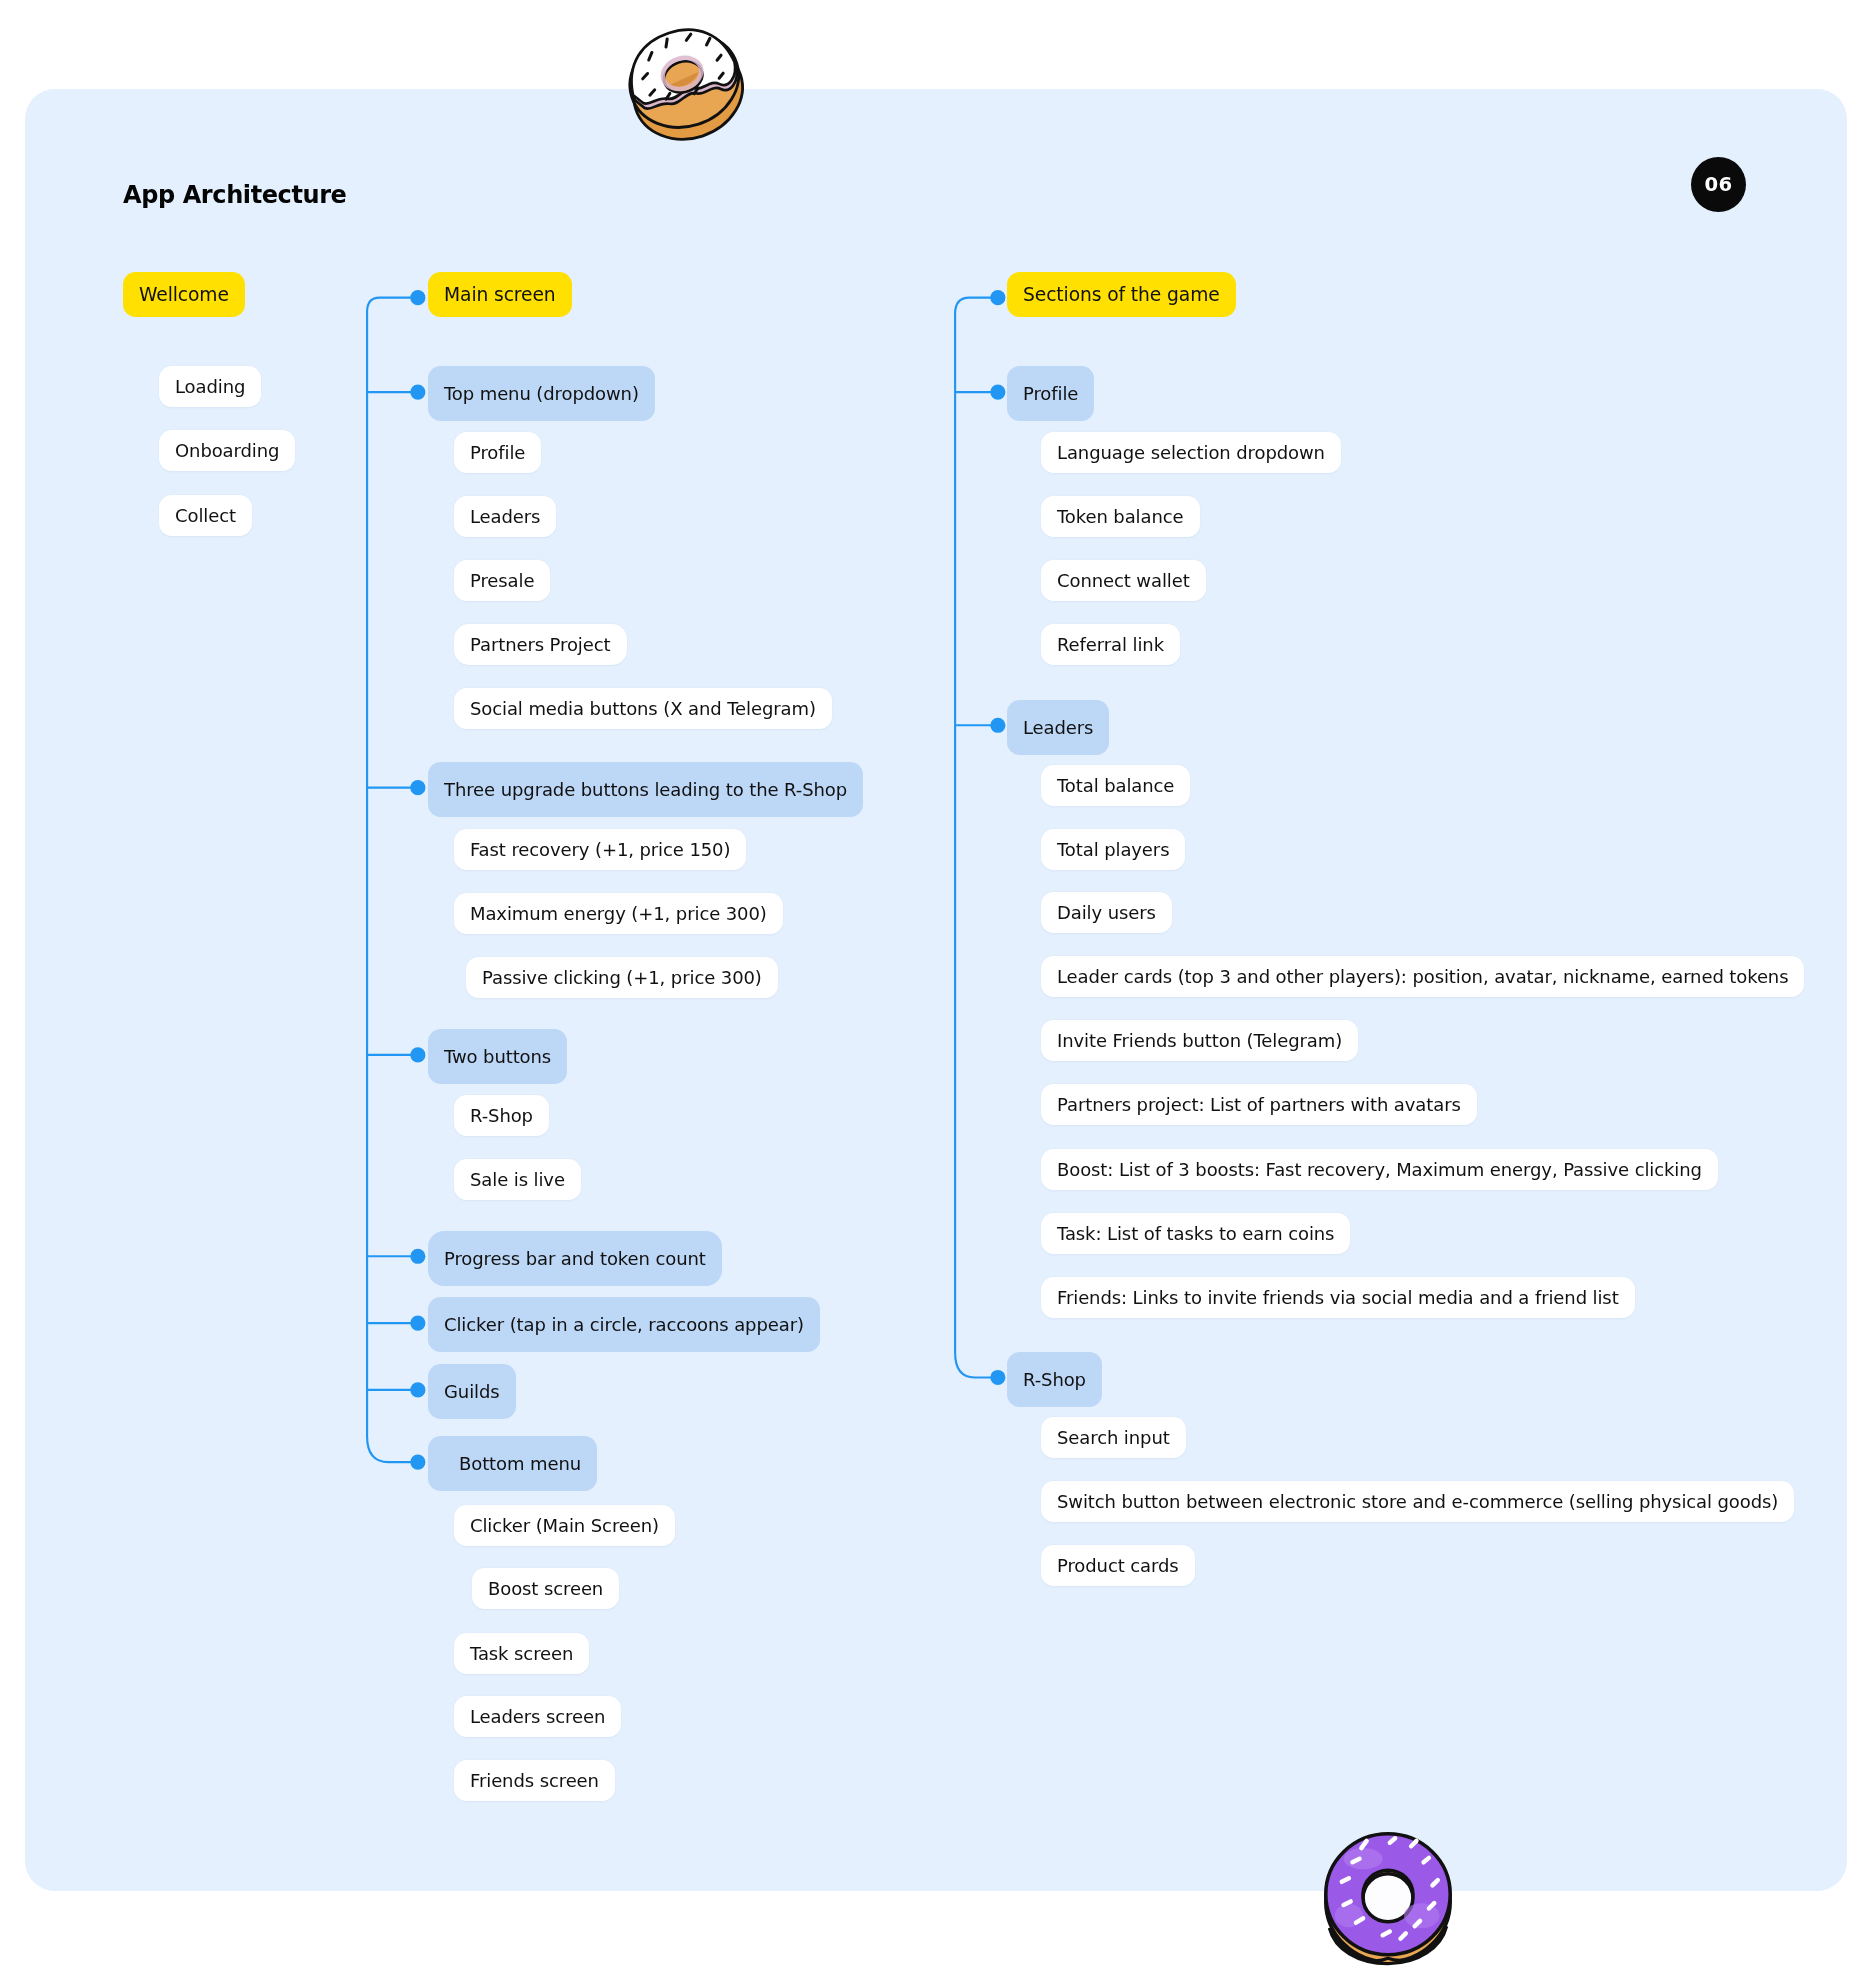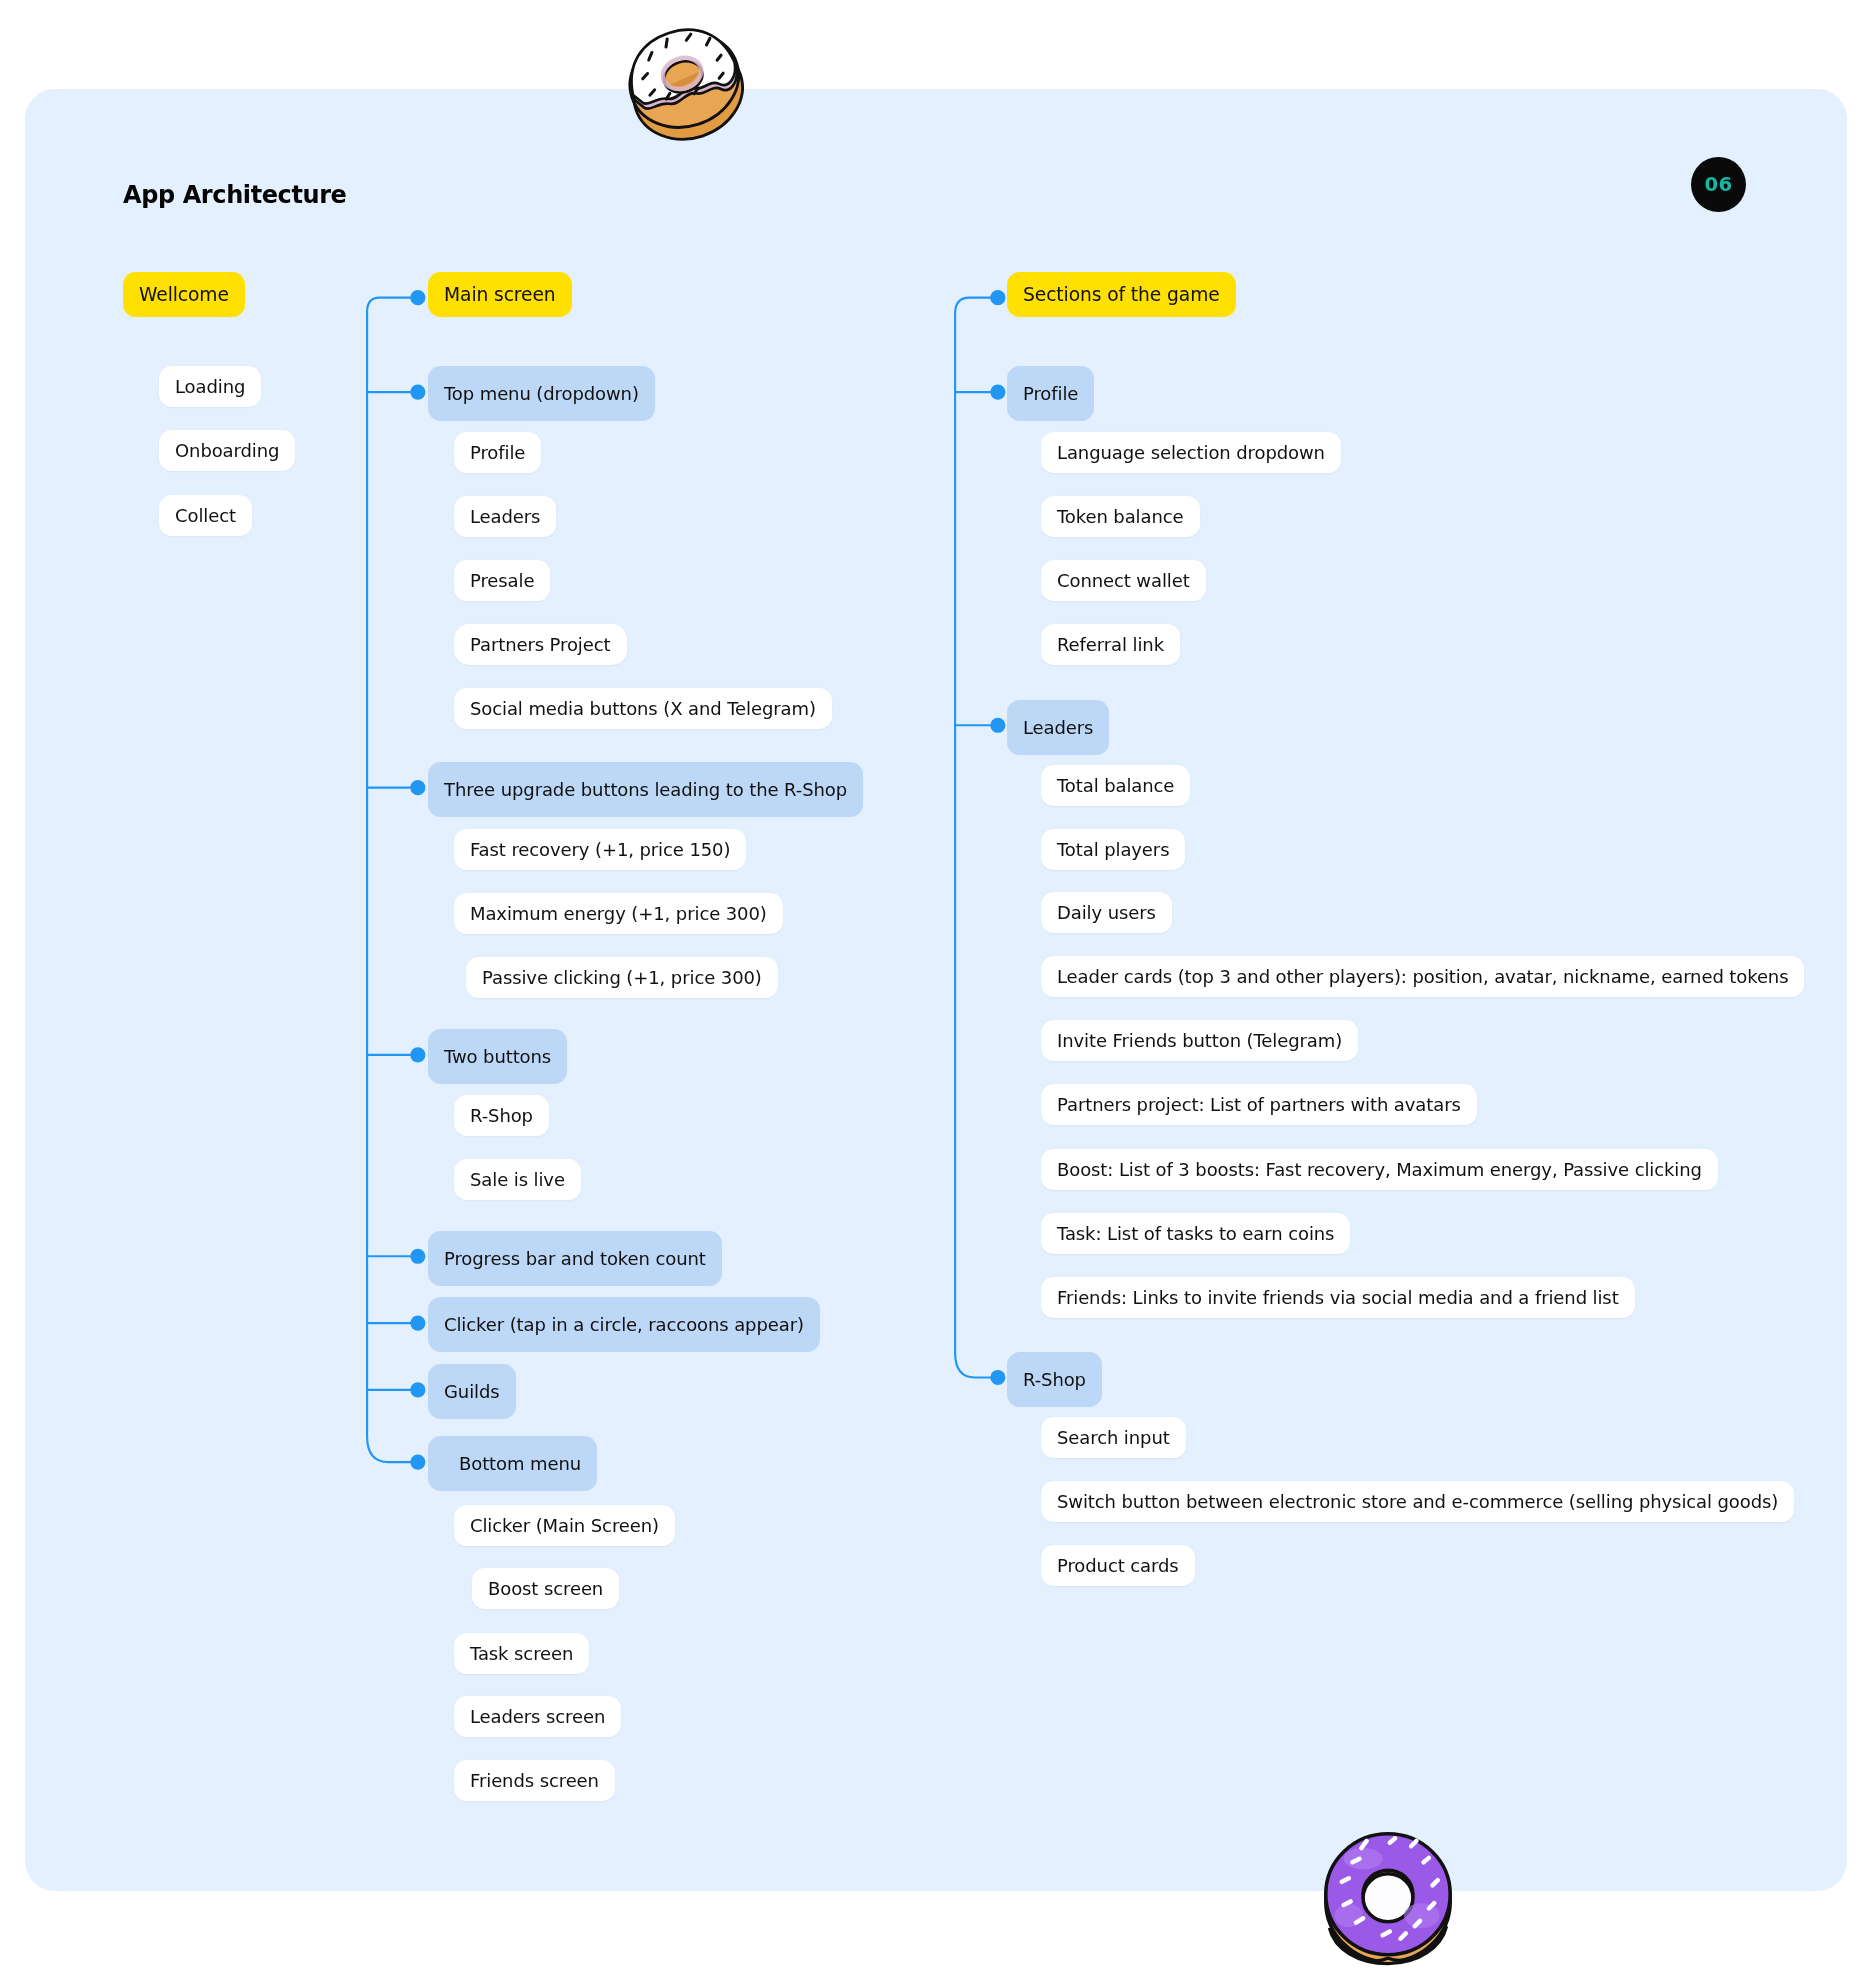--- a/index.html
+++ b/index.html
@@ -48,21 +48,21 @@
     top: 157px;
     width: 55px;
     height: 55px;
     border-radius: 50%;
     background: #0A0A0A;
     display: flex;
     align-items: center;
     justify-content: center;
   }
   #page-badge span {
-    color: #14b8a6;
+    color: #ffffff;
     font-family: "DejaVu Sans", sans-serif;
     font-size: 19.6px;
     font-weight: 900;
     letter-spacing: 0.4px;
   }
 
   
   #links {
     position: absolute;
     left: 0; top: 0;
@@ -201,21 +201,21 @@
       </div>
       <div class="node branch" style="left: 428px; top: 1029px; min-width: 127px;">
         <span>Two buttons</span>
       </div>
       <div class="node leaf" style="left: 454px; top: 1095px; min-width: 86px;">
         <span>R-Shop</span>
       </div>
       <div class="node leaf" style="left: 454px; top: 1159px; min-width: 111px;">
         <span>Sale is live</span>
       </div>
-      <div class="node branch" style="left: 428px; top: 1231px; min-width: 266px;">
+      <div class="node branch" style="left: 428px; top: 1231px; min-width: 266px; border-radius: 16px;">
         <span>Progress bar and token count</span>
       </div>
       <div class="node branch" style="left: 428px; top: 1297px; min-width: 365px;">
         <span>Clicker (tap in a circle, raccoons appear)</span>
       </div>
       <div class="node branch" style="left: 428px; top: 1364px; min-width: 82px;">
         <span>Guilds</span>
       </div>
       <div class="node branch" style="left: 428px; top: 1436px; min-width: 134px; padding-left: 31px;">
         <span>Bottom menu</span>

